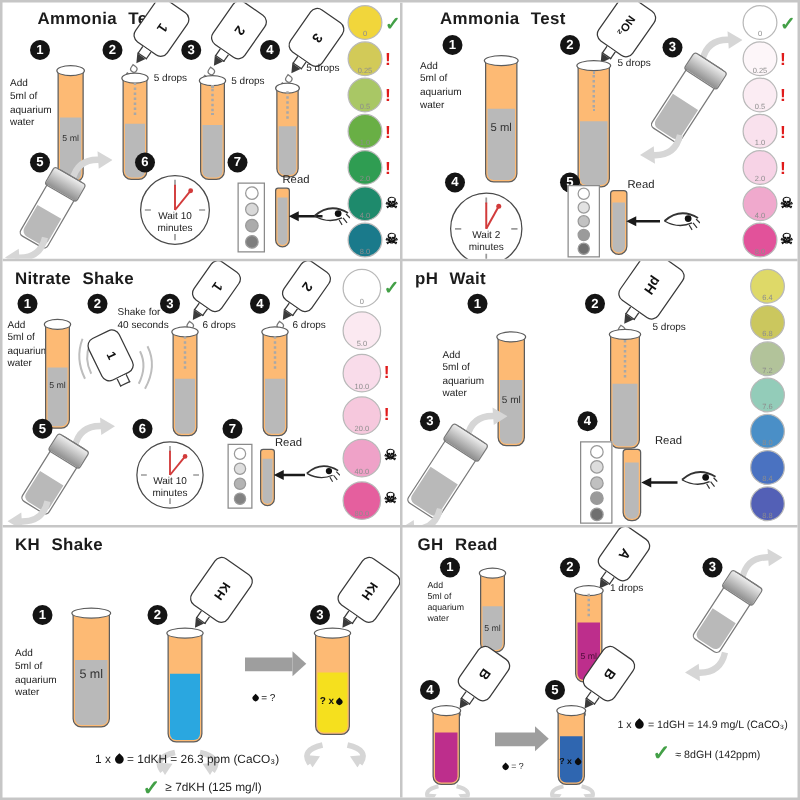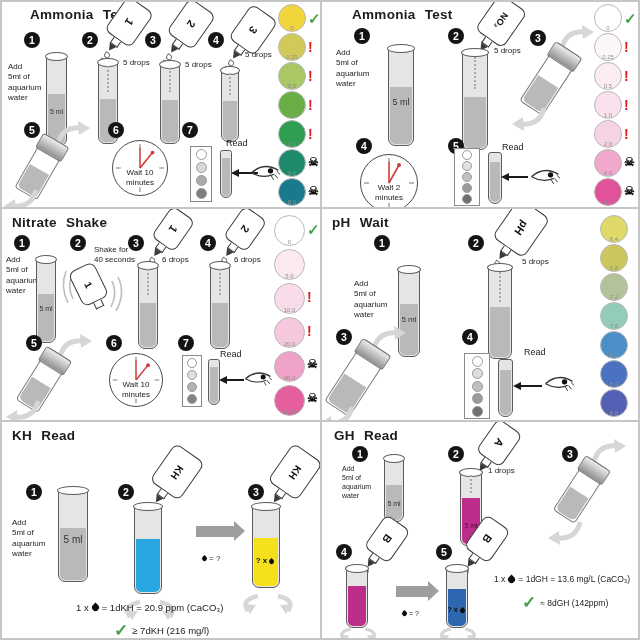--- a/index.html
+++ b/index.html
@@ -7,21 +7,21 @@
          font-family:"Liberation Sans",sans-serif;color:#222;border:2px solid #c6c6c6;box-sizing:border-box}
   .panel{position:absolute;overflow:hidden}
   .vline{position:absolute;left:318px;top:0;width:2px;height:640px;background:#c6c6c6}
   .hline{position:absolute;left:0;width:640px;height:2px;background:#c6c6c6}
   .title{position:absolute;font-size:13.5px;font-weight:bold;letter-spacing:.3px;word-spacing:5px;color:#1c1c1c}
   .pre{white-space:pre-line}
   .addtext{position:absolute;font-size:8px;line-height:1.3;color:#222}
   .badge{position:absolute;width:16px;height:16px;border-radius:50%;background:#141414;color:#fff;
          font-size:10.5px;font-weight:bold;display:flex;align-items:center;justify-content:center}
   .dropslab{position:absolute;font-size:8px;color:#222;white-space:nowrap}
-  .tube{position:absolute;border:1.5px solid #5c5c5c;border-radius:3px 3px 7px 7px;background:#e5e5e5;box-sizing:border-box}
+  .tube{position:absolute;border:1.5px solid #5c5c5c;border-radius:3px 3px 7px 7px;background:#fdba74;box-sizing:border-box}
   .mouth{position:absolute;left:-2px;right:-2px;top:-3px;height:7px;border:1.2px solid #5c5c5c;border-radius:50%;background:#fff;display:block}
   .liquid{position:absolute;left:1px;right:1px;bottom:1px;background:#b9b9b9;border-radius:0 0 5px 5px;display:block}
   .vol{position:absolute;left:0;right:0;text-align:center;font-size:7px;color:#333;font-style:normal;text-decoration:none}
   .trail{position:absolute;border-left:2px dotted #a8a8a8;display:block}
   .bottle{position:absolute;--bw:30px;--bh:40px;--bf:11px;width:44px}
   .bbody{width:var(--bw);height:var(--bh);border:1.6px solid #3a3a3a;border-radius:7px;background:#fff;
          display:flex;align-items:center;justify-content:center;margin:0 auto}
   .blabel{transform:rotate(90deg);font-weight:bold;font-size:var(--bf);color:#111}
   .bneck{width:9px;height:7px;border:1.6px solid #3a3a3a;border-top:none;background:#fff;margin:0 auto;box-sizing:border-box}
   .btip{width:0;height:0;border-left:4px solid transparent;border-right:4px solid transparent;border-top:7px solid #3a3a3a;margin:0 auto}
@@ -570,21 +570,21 @@
         <i class="circ" style="background: rgb(74, 114, 193);"></i>
         <s class="cval">8.4</s>
       </div>
     <div class="swatch" style="left:278px;top:180px;width:28px;height:28px">
         <i class="circ" style="background: rgb(83, 96, 182);"></i>
         <s class="cval">8.8</s>
       </div>
   </div>
 
   <div class="panel" style="left:0;top:420px;width:318px;height:220px">
-    <div class="title" style="left:10px;top:6px">KH Read</div>
+    <div class="title" style="left:10px;top:6px">KH Shake</div>
     <div class="badge" style="left:24px;top:62px">1</div>
     <div class="addtext pre" style="left:10px;top:96px">Add
 5ml of
 aquarium
 water</div>
     <div class="tube" style="left:56px;top:66px;width:30px;height:94px">
       <i class="mouth"></i>
       <b class="liquid" style="height:56%"></b>
       <s class="vol" style="bottom:36px;font-size:10px">5 ml</s>
     </div>
@@ -636,25 +636,25 @@
     </div>
     <svg class="absvg" style="left:234px;top:170px" width="64" height="22" viewBox="0 0 64 22">
         <path d="M22 4 Q4 8 12 19" fill="none" stroke="#d6d6d6" stroke-width="4.5"></path>
         <path d="M8 12 L14 22 L20 13 Z" fill="#d6d6d6"></path>
         <path d="M42 4 Q60 8 52 19" fill="none" stroke="#d6d6d6" stroke-width="4.5"></path>
         <path d="M56 12 L50 22 L44 13 Z" fill="#d6d6d6"></path>
       </svg>
     <div class="caption" style="left:74px;top:180px">
       <span>1 x</span>
         <i class="drop"></i>
-        <span>= 1dKH = 20.9 ppm (CaCO₃)</span>
+        <span>= 1dKH = 26.3 ppm (CaCO₃)</span>
     </div>
     <div class="target" style="left:112px;top:198px">
       <b class="ok" style="font-style:normal">✓</b>
-        <span>≥ 7dKH (216 mg/l)</span>
+        <span>≥ 7dKH (125 mg/l)</span>
     </div>
   </div>
 
   <div class="panel" style="left:320px;top:420px;width:320px;height:220px">
     <div class="title" style="left:12px;top:6px">GH Read</div>
     <div class="badge" style="left:30px;top:24px">1</div>
     <div class="addtext pre" style="left:20px;top:42px;font-size:7px">Add
 5ml of
 aquarium
 water</div>
@@ -743,20 +743,20 @@
     </div>
     <svg class="absvg" style="left:108px;top:204px" width="56" height="16" viewBox="0 0 64 22">
         <path d="M22 4 Q4 8 12 19" fill="none" stroke="#d6d6d6" stroke-width="4.5"></path>
         <path d="M8 12 L14 22 L20 13 Z" fill="#d6d6d6"></path>
         <path d="M42 4 Q60 8 52 19" fill="none" stroke="#d6d6d6" stroke-width="4.5"></path>
         <path d="M56 12 L50 22 L44 13 Z" fill="#d6d6d6"></path>
       </svg>
     <div class="caption" style="left:172px;top:152px;font-size:8.5px">
       <span>1 x</span>
         <i class="drop"></i>
-        <span>= 1dGH = 13.6 mg/L (CaCO₃)</span>
+        <span>= 1dGH = 14.9 mg/L (CaCO₃)</span>
     </div>
     <div class="target" style="left:200px;top:170px;font-size:8.5px">
       <b class="ok" style="font-style:normal">✓</b>
         <span>≈ 8dGH (142ppm)</span>
     </div>
   </div>
 </div>
 
 </body></html>

